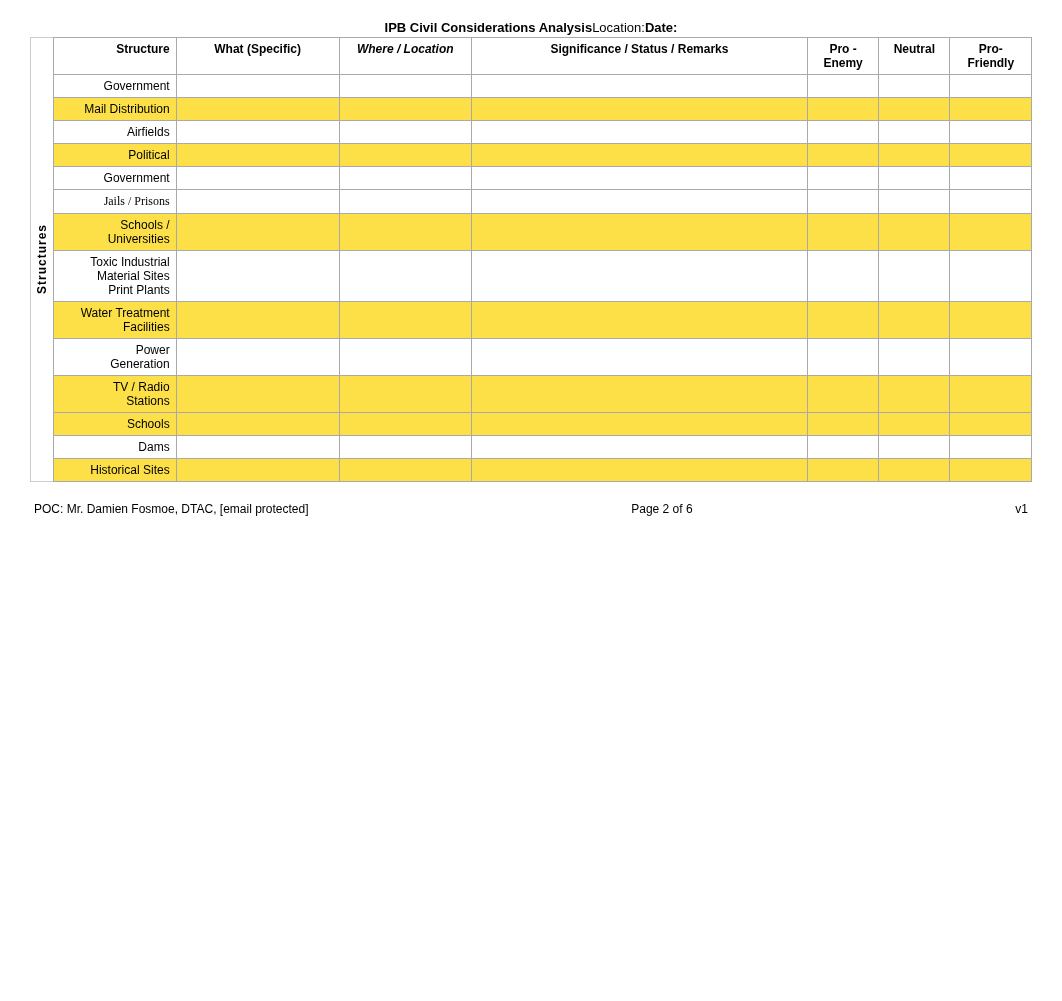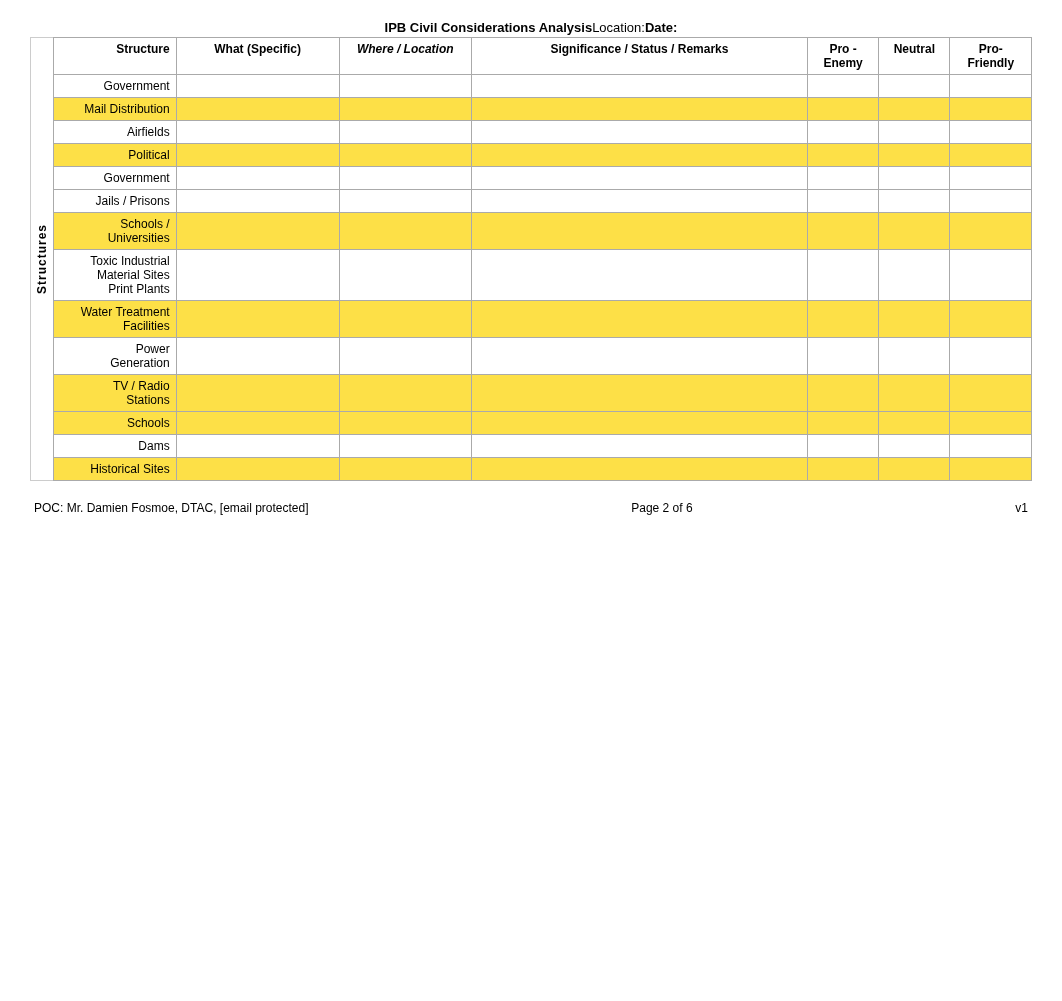--- a/index.html
+++ b/index.html
@@ -168,21 +168,21 @@
           <tr class="row-normal">
             <td class="structure-name col-structure" style="white-space: pre-line;">Government</td>
             <td class="col-what" style="min-height: 28px;"></td>
             <td class="col-where" style="min-height: 28px;"></td>
             <td class="col-significance" style="min-height: 28px;"></td>
             <td class="col-pro-enemy" style="min-height: 28px;"></td>
             <td class="col-neutral" style="min-height: 28px;"></td>
             <td class="col-pro-friendly" style="min-height: 28px;"></td>
           </tr>
           <tr class="row-normal">
-            <td class="structure-name col-structure" style="white-space: pre-line;">Jails / Prisons</td>
+            <td class="structure-name col-structure" style="white-space: pre-line; font-family: Liberation Serif, serif;">Jails / Prisons</td>
             <td class="col-what" style="min-height: 28px;"></td>
             <td class="col-where" style="min-height: 28px;"></td>
             <td class="col-significance" style="min-height: 28px;"></td>
             <td class="col-pro-enemy" style="min-height: 28px;"></td>
             <td class="col-neutral" style="min-height: 28px;"></td>
             <td class="col-pro-friendly" style="min-height: 28px;"></td>
           </tr>
           <tr class="row-alt">
             <td class="structure-name col-structure" style="white-space: pre-line;">Schools /
 Universities</td>

